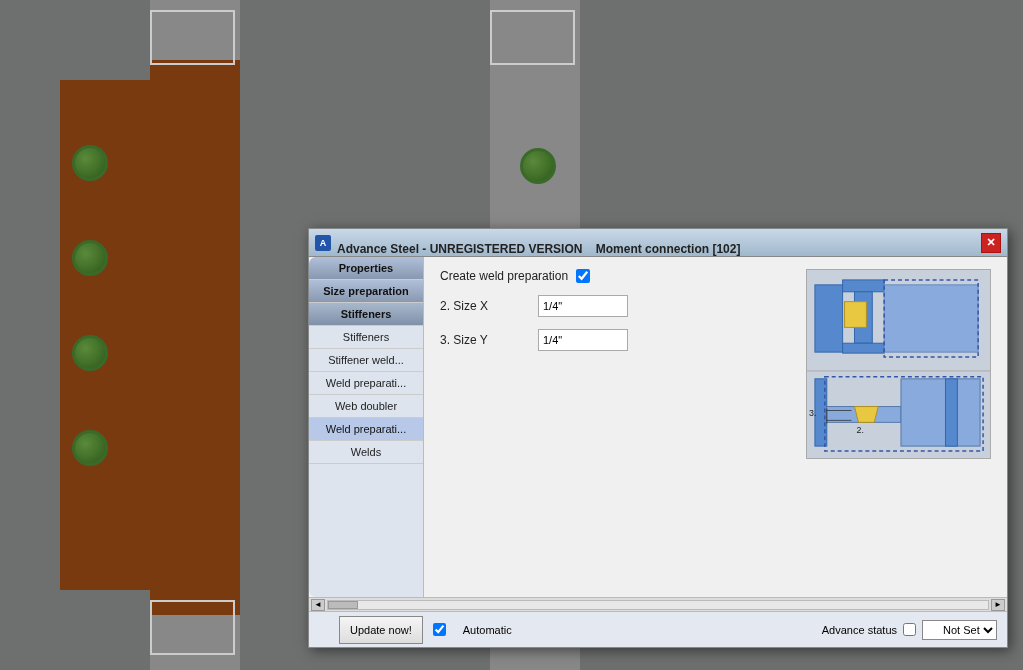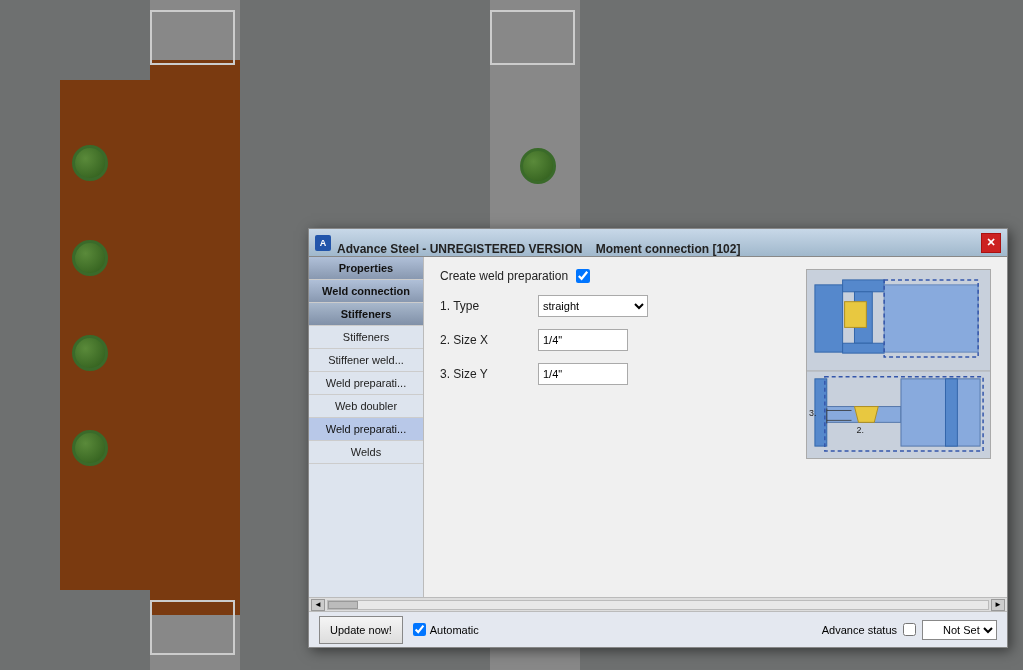--- a/index.html
+++ b/index.html
@@ -129,20 +129,21 @@
       justify-content: center;
       cursor: pointer;
       font-weight: bold;
     }
 
     
     .dialog-body {
       display: flex;
       flex: 1;
       overflow: hidden;
+      border-radius: 7px;
     }
 
     
     .sidebar {
       width: 115px;
       background: #dde4ee;
       border-right: 1px solid #bbb;
       display: flex;
       flex-direction: column;
       overflow-y: auto;
@@ -240,26 +241,27 @@
       padding: 0 10px;
       gap: 10px;
     }
 
     .btn-update {
       padding: 7px 10px;
       background: linear-gradient(to bottom, #f5f5f5, #ddd);
       border: 1px solid #888;
       font-size: 11px;
       cursor: pointer;
+      margin-left: 20px;
     }
 
     .checkbox-auto {
       display: flex;
       align-items: center;
-      gap: 4px;
+      gap: 17px;
       font-size: 11px;
     }
 
     .approval-area {
       display: flex;
       align-items: center;
       gap: 6px;
       margin-left: auto;
       font-size: 11px;
     }
@@ -341,47 +343,38 @@
         <span>Moment connection [102]</span>
       </span>
     </div>
     <div class="title-close">✕</div>
   </div>
 
   <div class="dialog-body">
 
     <div class="sidebar">
       <div class="sidebar-tab active-header">Properties</div>
-      <div class="sidebar-tab active-header">Weld connection</div>
+      <div class="sidebar-tab active-header">Size preparation</div>
       <div class="sidebar-tab active-header" style="background:linear-gradient(to bottom,#a8b8cc,#8090a8);">Stiffeners</div>
       <div class="sidebar-tab">Stiffeners</div>
       <div class="sidebar-tab">Stiffener weld...</div>
       <div class="sidebar-tab">Weld preparati...</div>
       <div class="sidebar-tab">Web doubler</div>
       <div class="sidebar-tab selected">Weld preparati...</div>
       <div class="sidebar-tab">Welds</div>
     </div>
 
     <div class="main-content">
       <div class="form-area">
 
         <div class="form-row">
           <span class="form-label">Create weld preparation</span>
           <input type="checkbox" class="form-checkbox" checked="" style="">
         </div>
 
-        <div class="form-row">
-          <span class="form-label">1. Type</span>
-          <select class="form-select">
-            <option>straight</option>
-            <option>beveled</option>
-            <option>J-groove</option>
-            <option>U-groove</option>
-          </select>
-        </div>
 
         <div class="form-row">
           <span class="form-label">2. Size X</span>
           <input type="text" class="form-input" value="1/4&quot;" style="">
         </div>
 
         <div class="form-row">
           <span class="form-label">3. Size Y</span>
           <input type="text" class="form-input" value="1/4&quot;" style="">
         </div>

